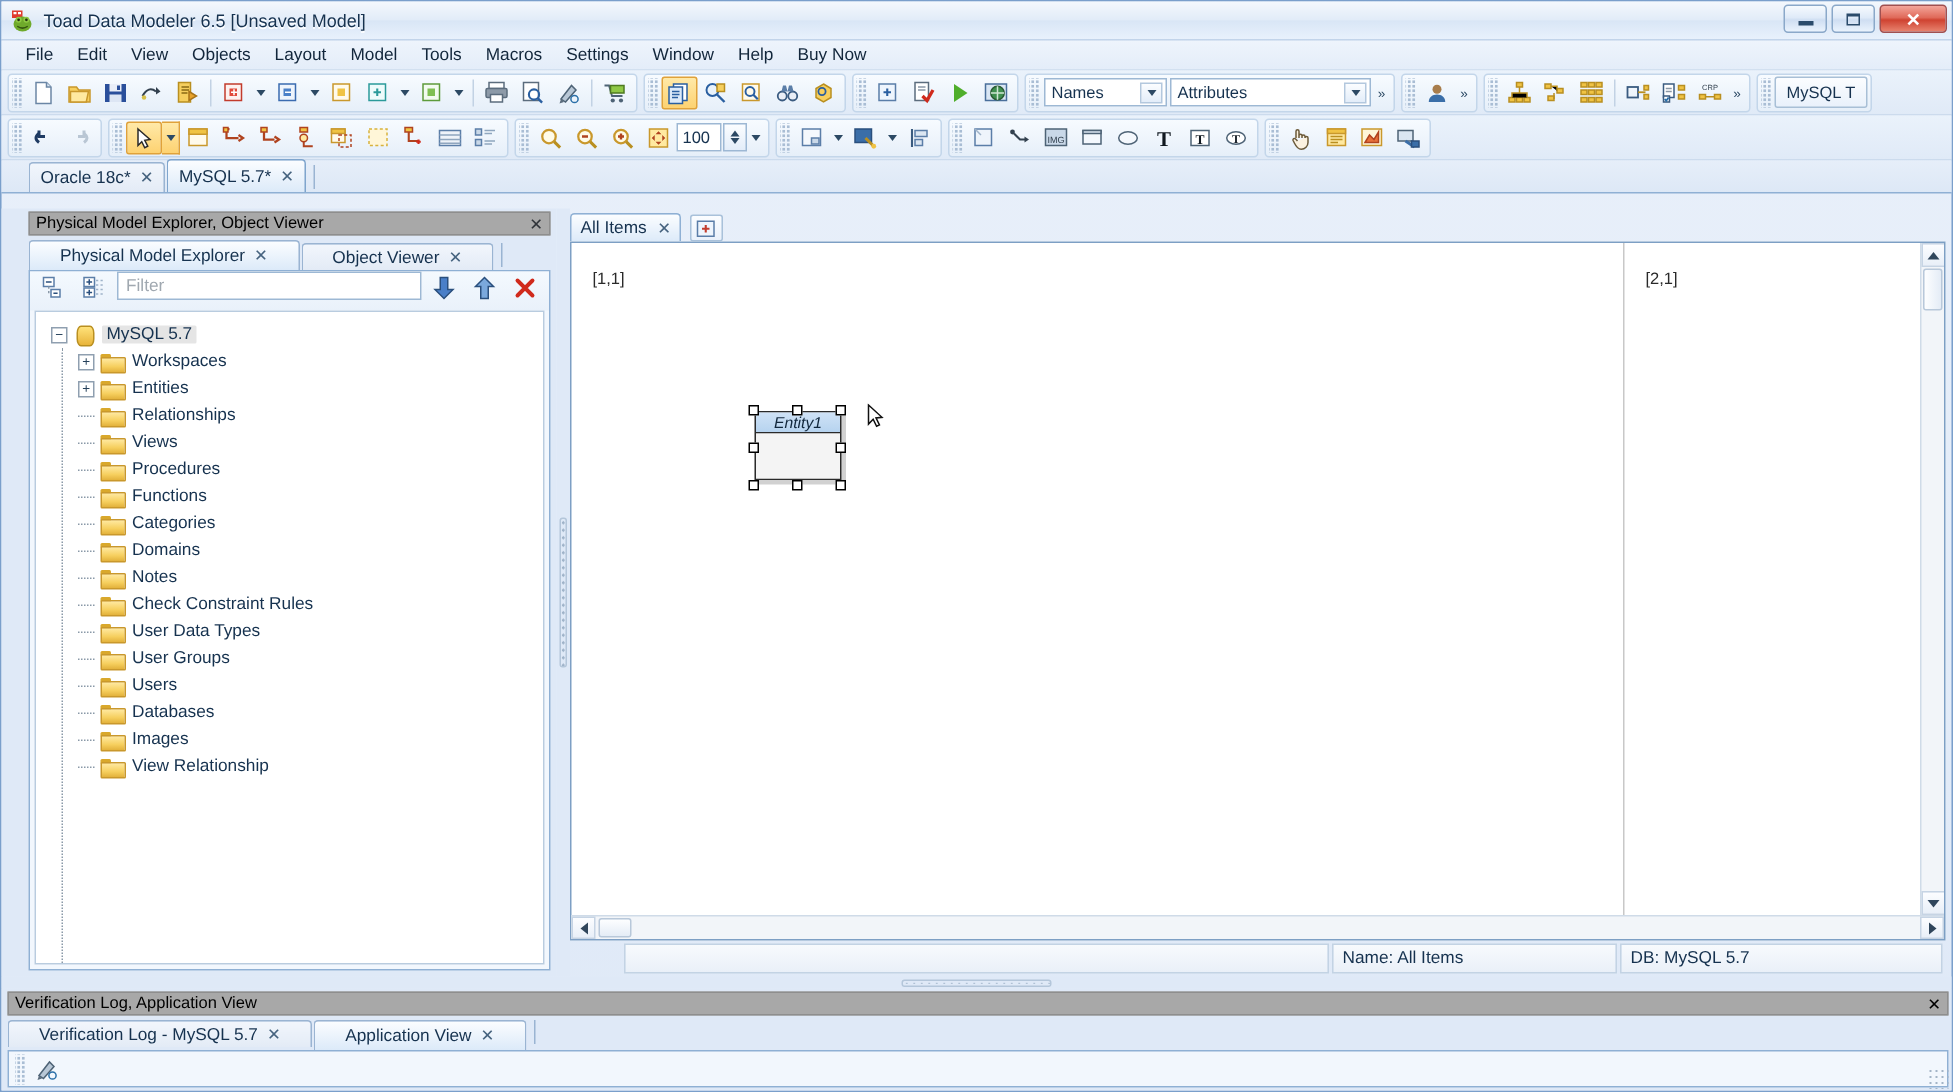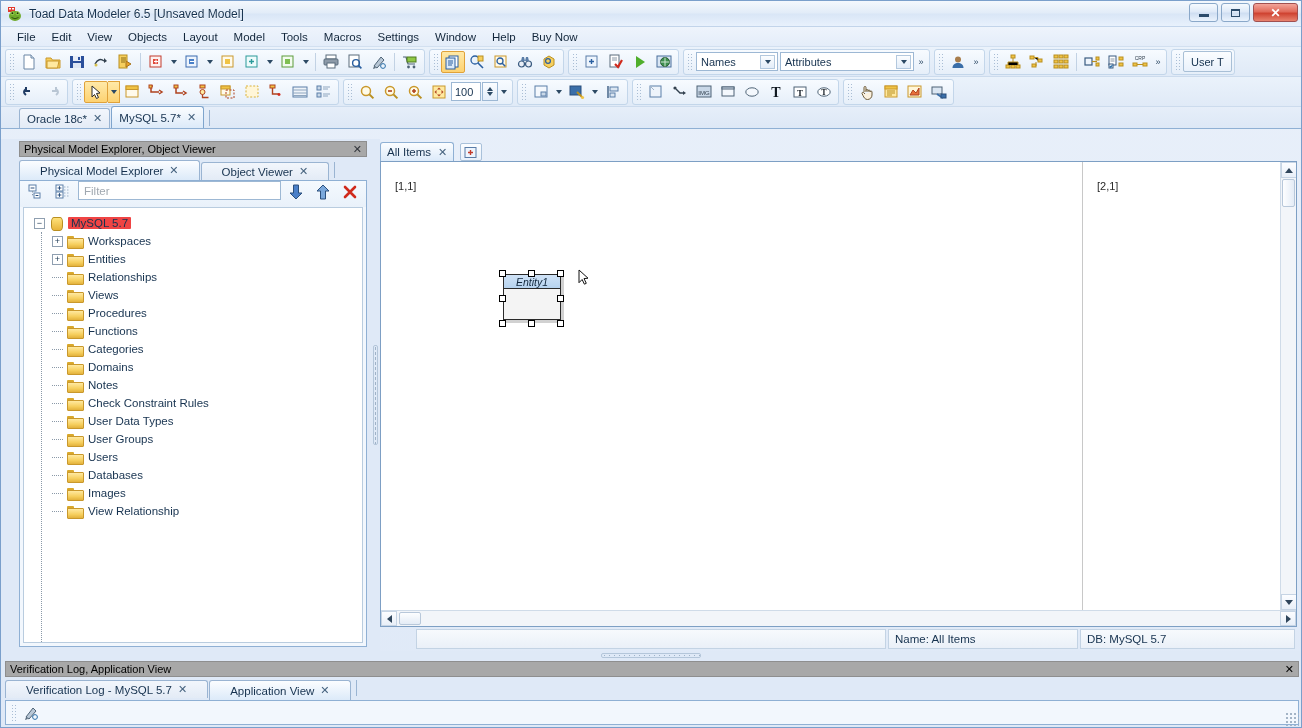--- a/index.html
+++ b/index.html
@@ -273,21 +273,21 @@
   .dbicon {
     width: 14px; height: 14px; flex: none; margin-right: 5px; position: relative;
   }
   .dbicon::before {
     content: ""; position: absolute; left: 2px; top: 1px;
     width: 10px; height: 12px;
     background: linear-gradient(180deg,#ffe27a,#e8b43a);
     border: 1px solid #b98f20; border-radius: 3px / 5px;
   }
   .root-label {
-    background: #ef4444; padding: 0 3px; border-radius: 1px; text-align: right;
+    background: #e5e5e5; padding: 0 3px; border-radius: 1px; text-align: right;
   }
   .treelines {
     position: absolute; left: 17px; top: 24px; bottom: 0; width: 1px;
     border-left: 1px dotted #8a99a8;
   }
 
   
   .vsplit {
     width: 9px; flex: none;
     background: #dfe9f7;
@@ -749,21 +749,21 @@
             <rect x="1" y="9" width="4" height="3" fill="#f0c344" stroke="#b98f20"></rect>
             <rect x="11" y="9" width="4" height="3" fill="#f0c344" stroke="#b98f20"></rect>
             <path d="M5 10.5h6" stroke="#b98f20"></path>
           </svg>
       </div>
       <span class="overflow">»</span>
     </div>
 
     <div class="tb-group">
       <span class="grip"></span>
-      <div class="jump-btn">User T</div>
+      <div class="jump-btn">MySQL T</div>
     </div>
   </div>
 
   <div class="toolbar-row">
 
     <div class="tb-group">
       <span class="grip"></span>
       <div class="tbtn">
         <svg width="16" height="16" viewBox="0 0 16 16">
             <path d="M5 5 Q1 8 5 11" stroke="#1f3b63" stroke-width="2" fill="none"></path>

